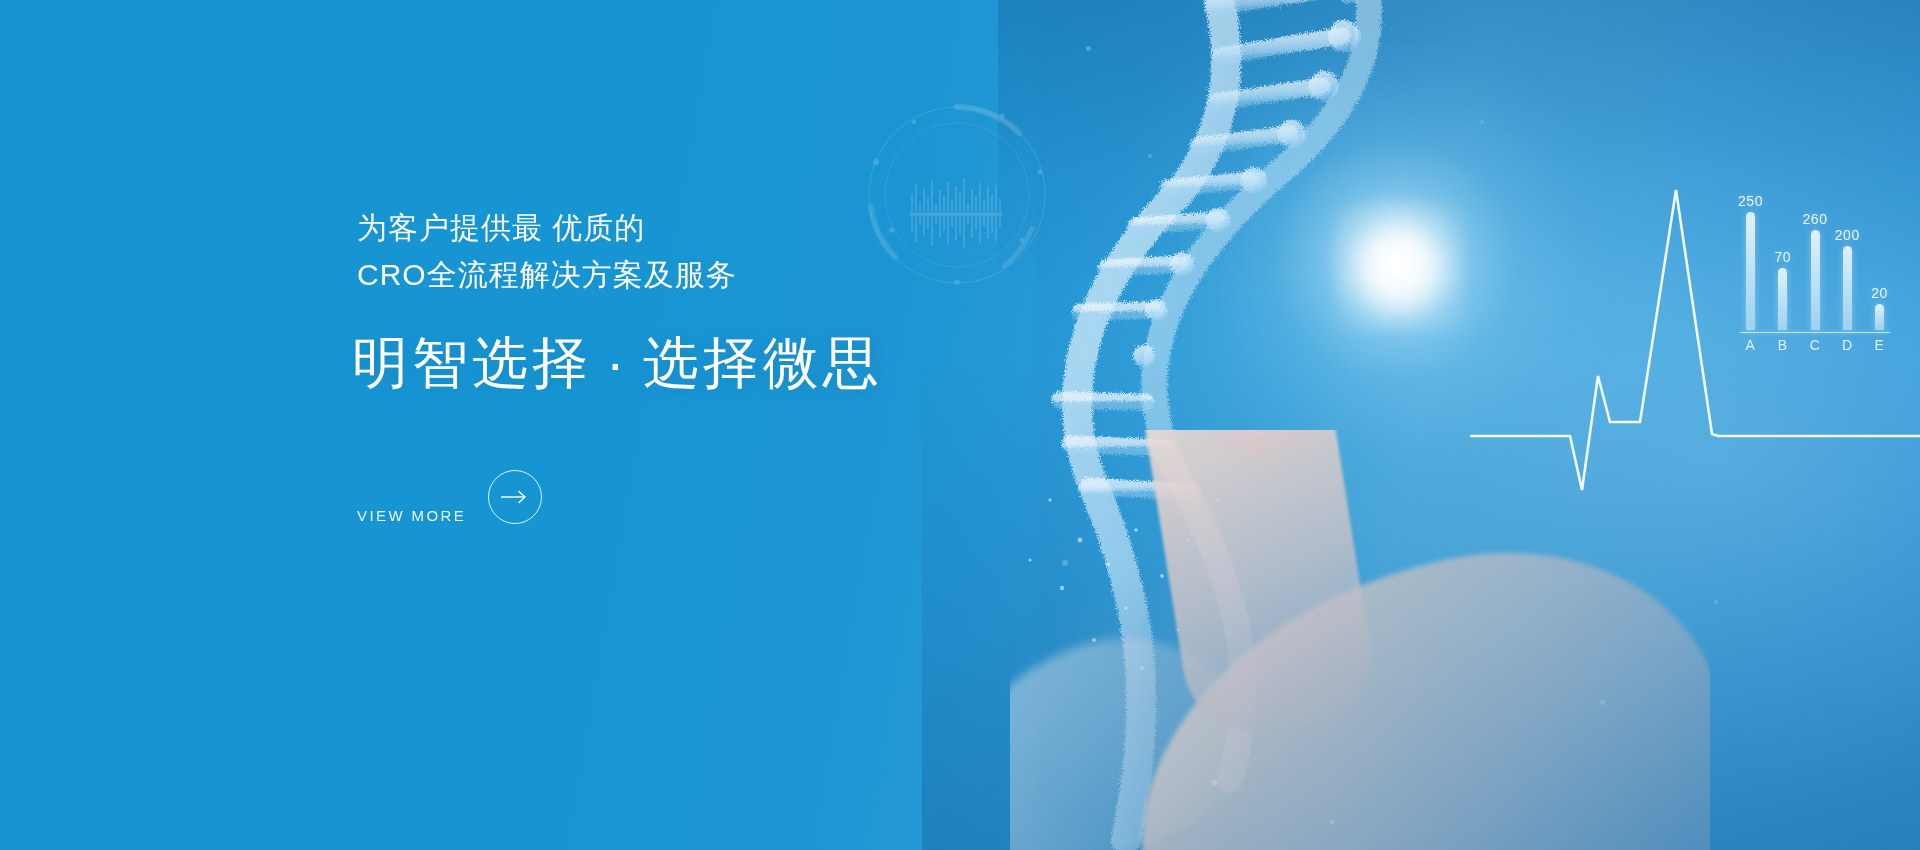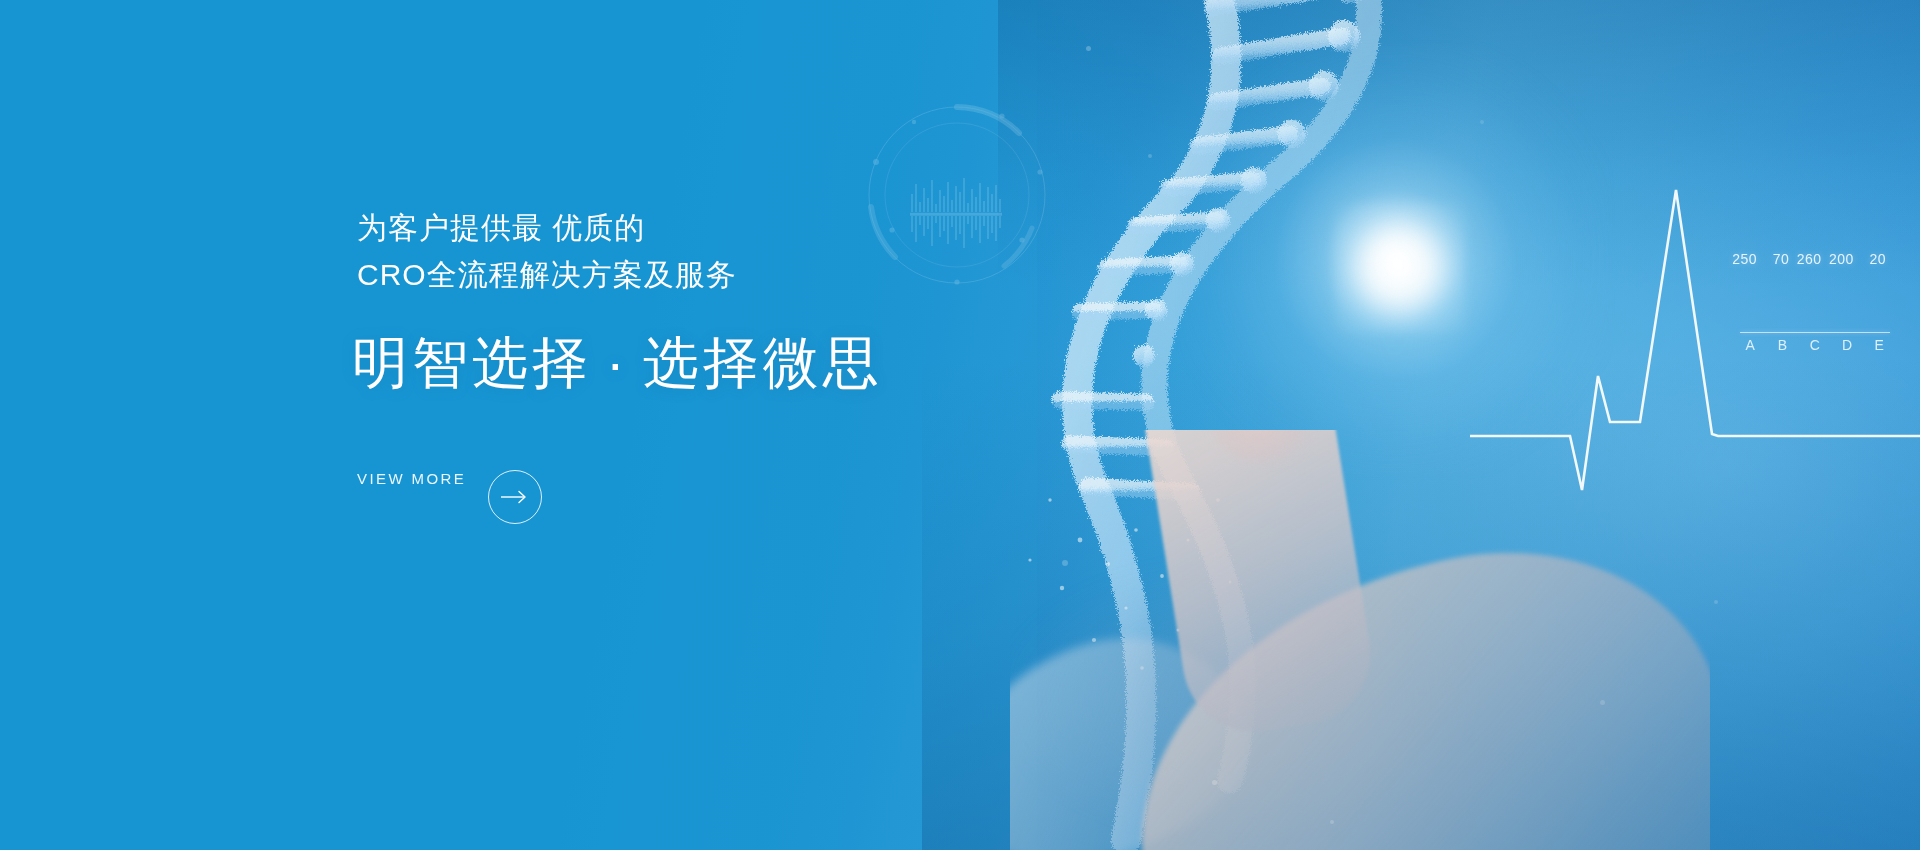--- a/index.html
+++ b/index.html
@@ -135,21 +135,21 @@
   .chart{
     position:absolute;left:1740px;top:190px;width:150px;height:185px;
     color:#dff1fb;
   }
   .chart .plot{
     position:relative;height:140px;
     display:flex;align-items:flex-end;justify-content:space-between;
     padding:0 4px;box-sizing:border-box;
   }
   .chart .bar-wrap{
-    position:relative;width:13px;display:flex;flex-direction:row;
+    position:relative;width:13px;display:flex;flex-direction:column;
     align-items:center;justify-content:flex-end;height:100%;
   }
   .chart .bar-val{
     font-size:14px;letter-spacing:.5px;color:#e6f4fd;
     margin-bottom:3px;text-shadow:0 0 6px rgba(255,255,255,.35);
     white-space:nowrap;
   }
   .chart .bar{
     width:9px;border-radius:5px 5px 0 0;
     background:linear-gradient(to bottom,rgba(236,248,255,.92),rgba(186,225,248,.72));
@@ -188,21 +188,21 @@
   .headline{
     position:absolute;top:330px;left:-5px;
     font-size:56px;line-height:1.18;font-weight:400;
     color:#fff;letter-spacing:4px;white-space:nowrap;
     text-shadow:0 1px 14px rgba(20,90,140,.22);
   }
   .headline .dotsep{padding:0 14px;}
 
   .viewmore{
     position:absolute;top:470px;left:0;
-    display:flex;align-items:flex-start;gap:22px;
+    display:flex;align-items:flex-end;gap:22px;
     cursor:pointer;
   }
   .viewmore .vm-label{
     font-size:15px;letter-spacing:2.4px;color:#ecf7ff;font-weight:400;
   }
   .vm-circle{
     width:52px;height:52px;border-radius:50%;
     border:1px solid rgba(255,255,255,.85);
     display:flex;align-items:center;justify-content:center;
   }

